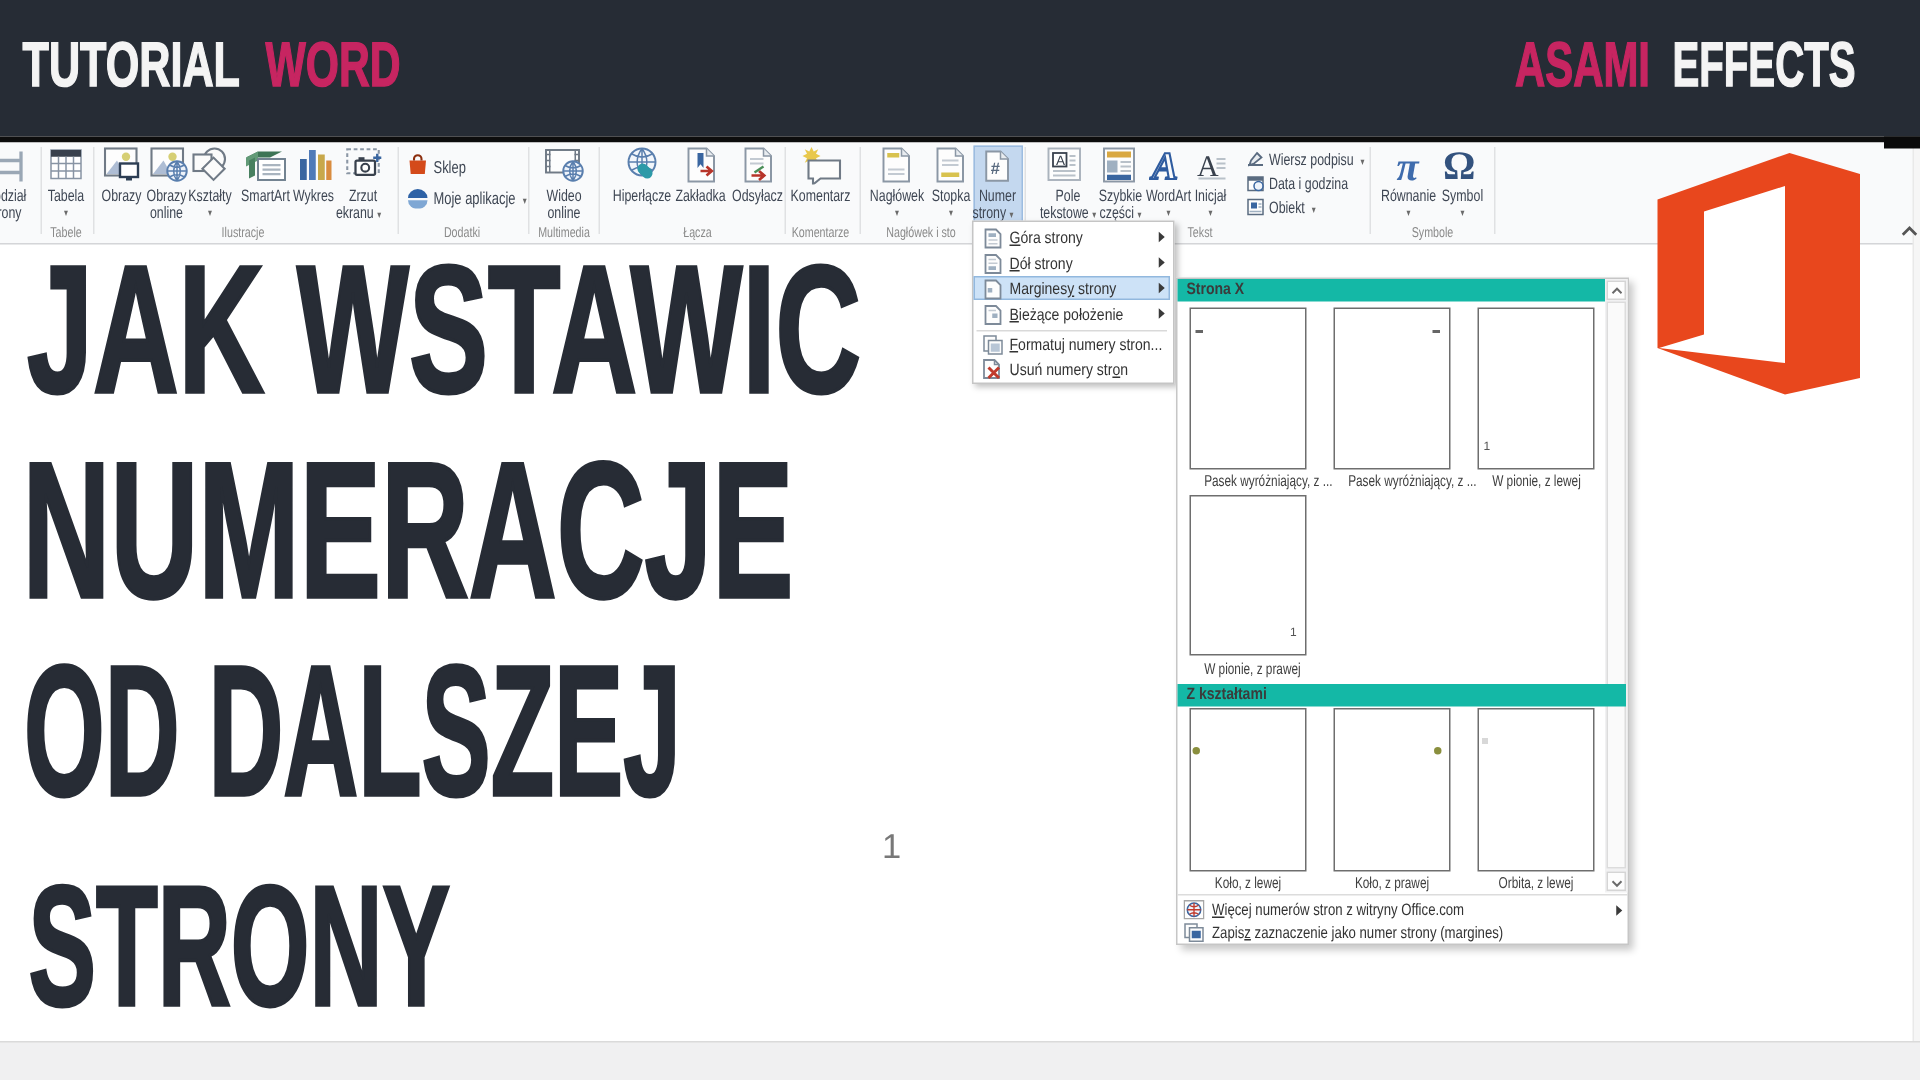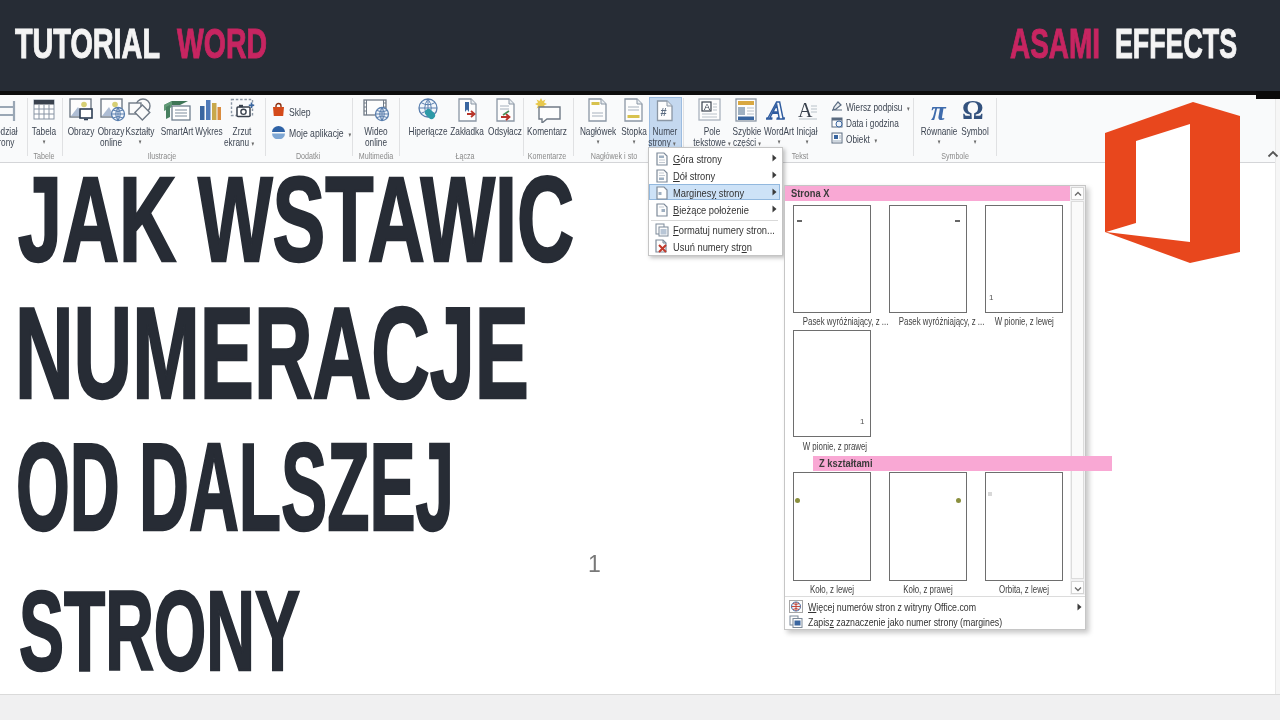--- a/index.html
+++ b/index.html
@@ -330,21 +330,21 @@
 
 <svg class="mic" style="left:655px;top:239px" width="14" height="15">
     <path d="M1 1 H8 L11 4 V13 H1 Z" fill="#fdfdfd" stroke="#7d8a99" stroke-width="1.2"></path>
     <path d="M8 1 V4 H11" fill="none" stroke="#7d8a99"></path>
     <path d="M4 6 L11 13 M11 6 L4 13" stroke="#c0392b" stroke-width="2"></path>
   </svg>
 <div class="mi" style="left:673px;top:241px">Usuń numery str<u>o</u>n</div>
 
 <div class="abs" style="left:784px;top:185px;width:302px;height:445px;background:#fff;border:1px solid #c6c6c6;box-shadow:3px 3px 5px rgba(0,0,0,0.22);box-sizing:border-box;"></div>
 <style>
-.fhead{position:absolute;height:15px;background:#f9a8d4;font-size:11px;font-weight:bold;color:#3b3b3b;line-height:15px;}
+.fhead{position:absolute;height:15px;background:#14b8a6;font-size:11px;font-weight:bold;color:#3b3b3b;line-height:15px;}
 .fhead span{display:inline-block;transform:scaleX(.85);transform-origin:left center;margin-left:6px;}
 .thumb{position:absolute;width:78px;background:#fff;border:1px solid #6e6e6e;box-sizing:border-box;}
 .tlab{position:absolute;font-size:10.5px;color:#3f3f3f;text-align:center;white-space:nowrap;transform:scaleX(.75);}
 .fitem{position:absolute;font-size:11px;color:#333;white-space:nowrap;transform:scaleX(.8);transform-origin:left center;}
 </style>
 <div class="fhead" style="left:785px;top:186px;width:285px;"><span>Strona X</span></div>
 
 <div class="abs" style="left:1070px;top:186px;width:15px;height:409px;background:#f1f1f2;"></div>
 <div class="abs" style="left:1071px;top:187px;width:13px;height:13px;background:#fdfdfd;border:1px solid #d5d5d5;box-sizing:border-box;"></div>
 <svg class="abs" style="left:1074px;top:191px" width="8" height="6">
@@ -362,21 +362,21 @@
 <div class="abs" style="left:797px;top:220px;width:5px;height:1.5px;background:#666;"></div>
 <div class="abs" style="left:955px;top:220px;width:5px;height:1.5px;background:#666;"></div>
 <div class="abs" style="left:989px;top:293px;font-size:8px;color:#555;">1</div>
 <div class="tlab" style="left:793px;top:315px;width:78px;">Pasek wyróżniający, z ...</div>
 <div class="tlab" style="left:889px;top:315px;width:78px;">Pasek wyróżniający, z ...</div>
 <div class="tlab" style="left:985px;top:315px;width:78px;">W pionie, z lewej</div>
 
 <div class="thumb" style="left:793px;top:330px;height:107px;"></div>
 <div class="abs" style="left:860px;top:417px;font-size:8px;color:#555;">1</div>
 <div class="tlab" style="left:793px;top:440px;width:78px;">W pionie, z prawej</div>
-<div class="fhead" style="left:785px;top:456px;width:299px;margin-left:28px;"><span>Z kształtami</span></div>
+<div class="fhead" style="left:785px;top:456px;width:299px;"><span>Z kształtami</span></div>
 
 <div class="thumb" style="left:793px;top:472px;height:109px;"></div>
 <div class="thumb" style="left:889px;top:472px;height:109px;"></div>
 <div class="thumb" style="left:985px;top:472px;height:109px;"></div>
 <div class="abs" style="left:795px;top:498px;width:5px;height:5px;border-radius:50%;background:#8a8f3e;"></div>
 <div class="abs" style="left:956px;top:498px;width:5px;height:5px;border-radius:50%;background:#8a8f3e;"></div>
 <div class="abs" style="left:988px;top:492px;width:4px;height:4px;background:#d8d8d8;"></div>
 <div class="tlab" style="left:793px;top:583px;width:78px;">Koło, z lewej</div>
 <div class="tlab" style="left:889px;top:583px;width:78px;">Koło, z prawej</div>
 <div class="tlab" style="left:985px;top:583px;width:78px;">Orbita, z lewej</div>

